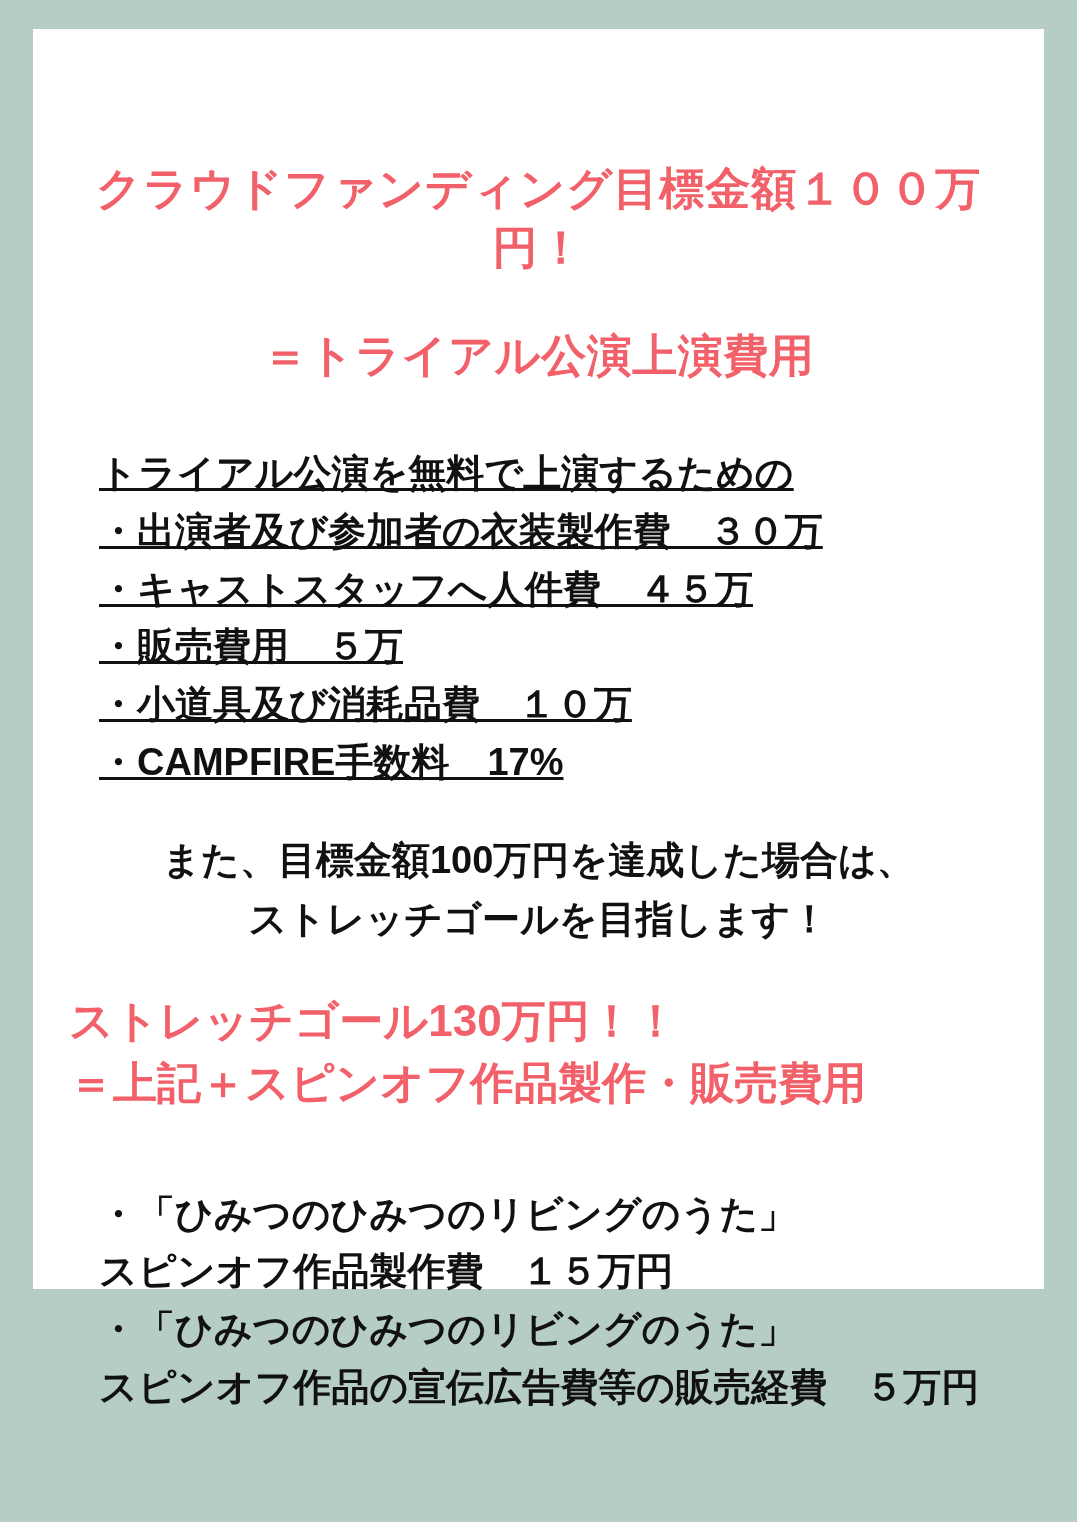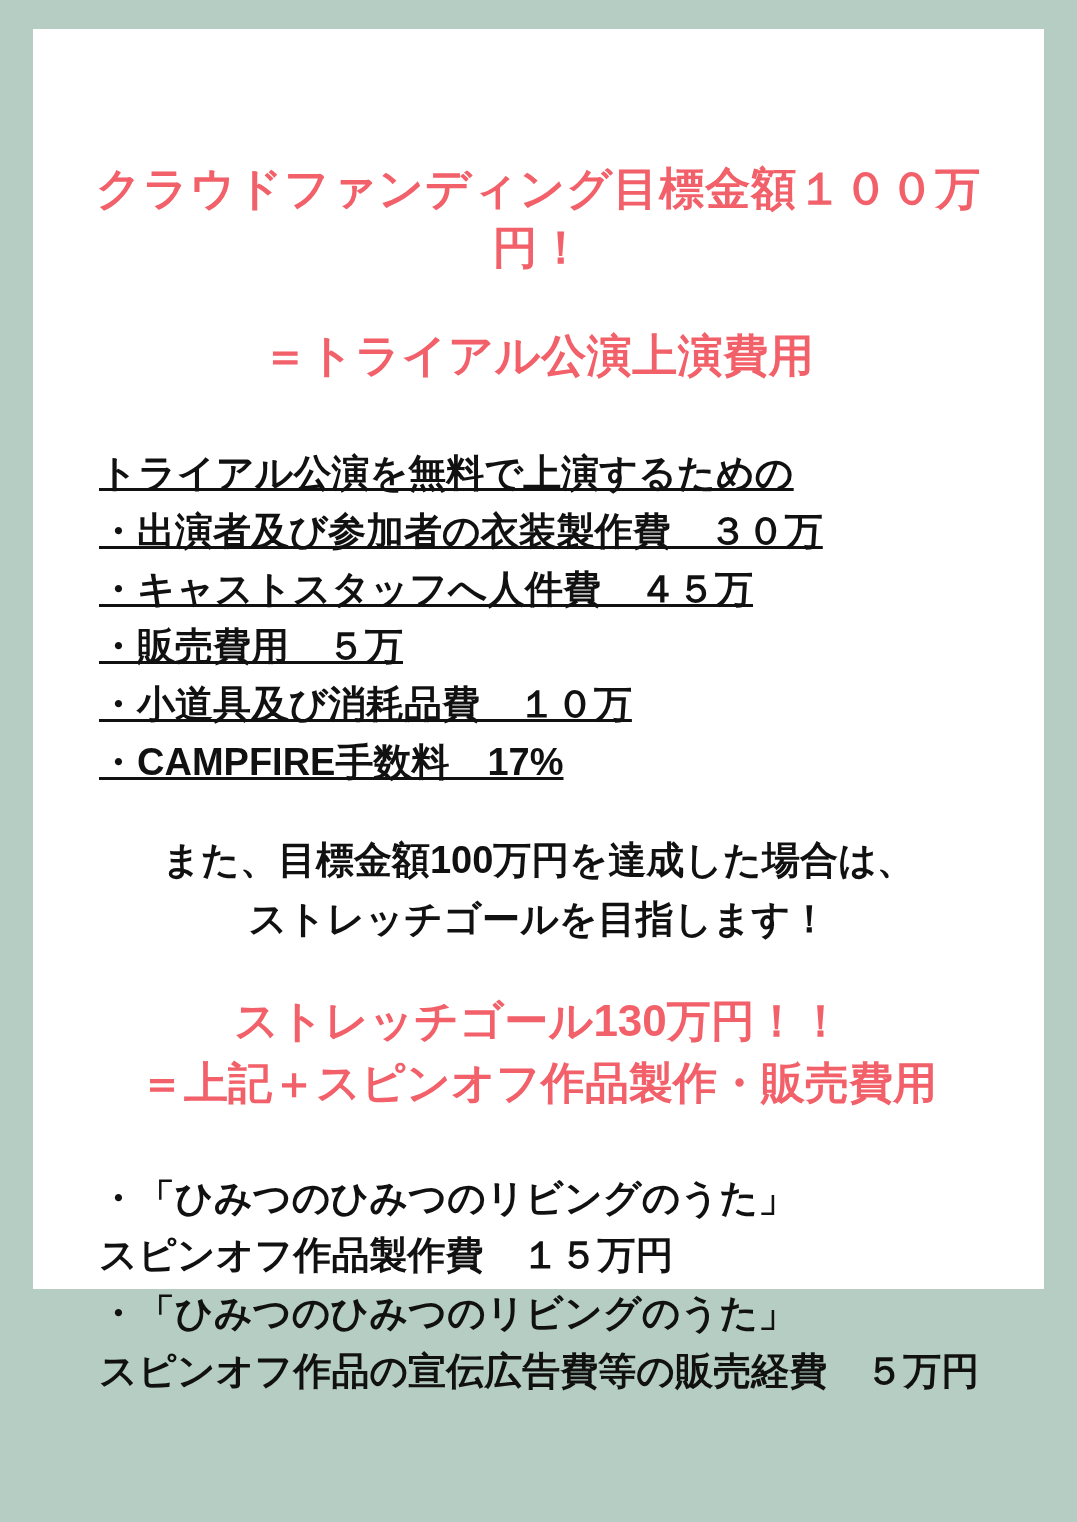--- a/index.html
+++ b/index.html
@@ -61,30 +61,29 @@
     text-align: center;
     color: #111111;
     font-size: 38px;
     line-height: 1.55;
     font-weight: bold;
   }
   .mid-block span { display: block; }
 
   .stretch {
     margin-top: 42px;
-    text-align: center;
     color: #f2606a;
     font-weight: bold;
     font-size: 44px;
     line-height: 1.4;
   }
   .stretch span { display: block; }
 
   .tail-block {
-    margin-top: 56px;
+    margin-top: 72px;
     color: #111111;
     font-size: 38px;
     line-height: 1.52;
     font-weight: bold;
     padding-left: 30px;
   }
   .tail-block span { display: block; }
 </style>
 </head>
 <body>

